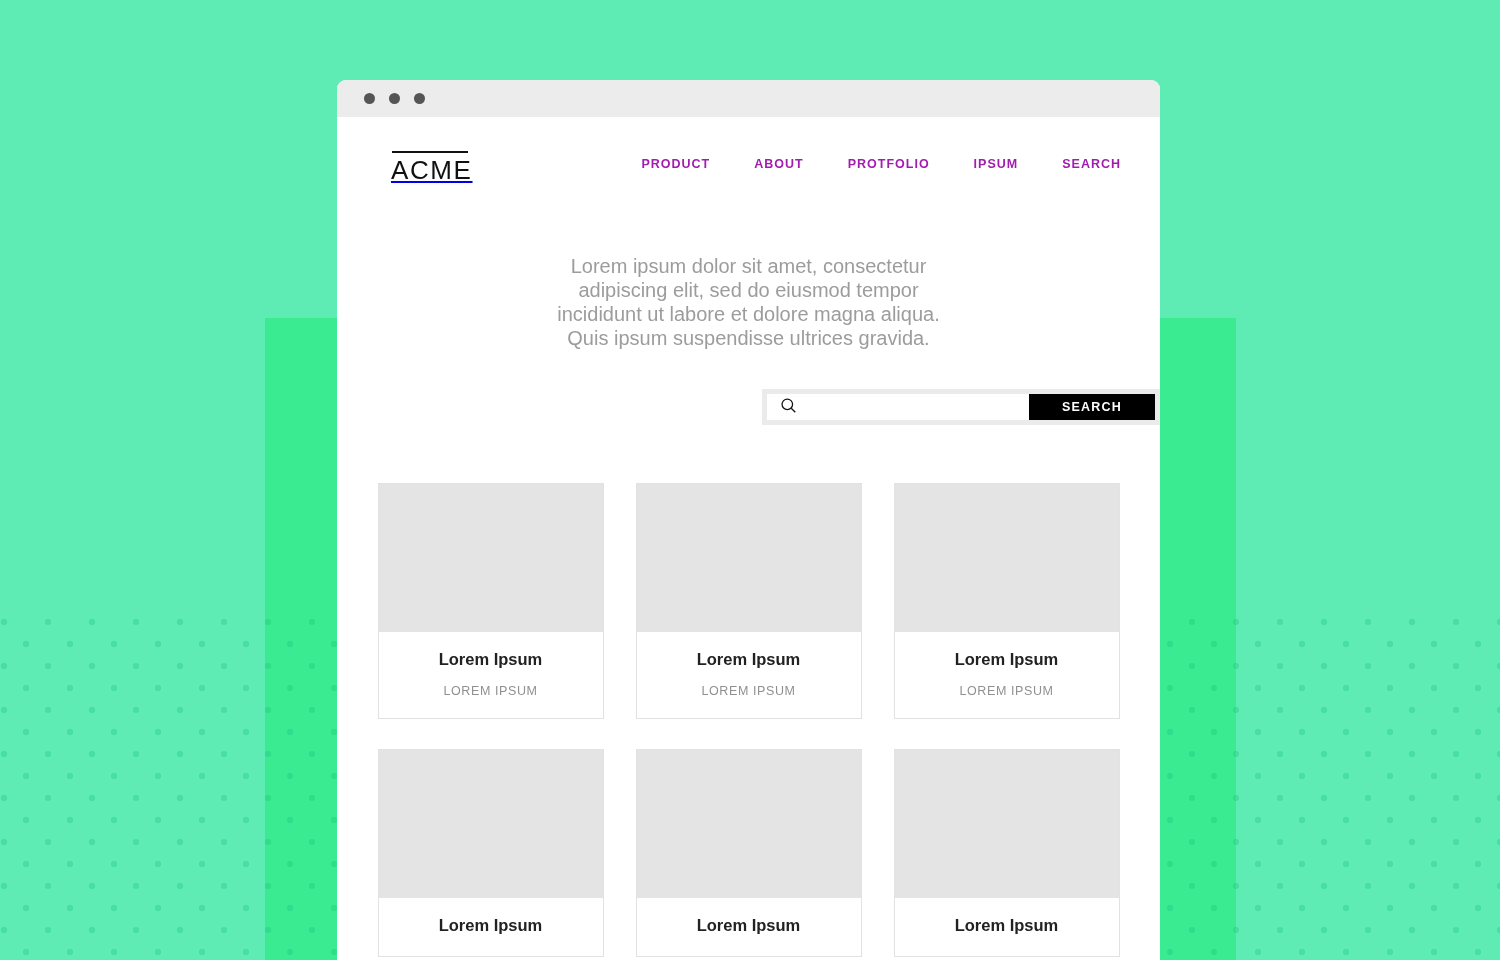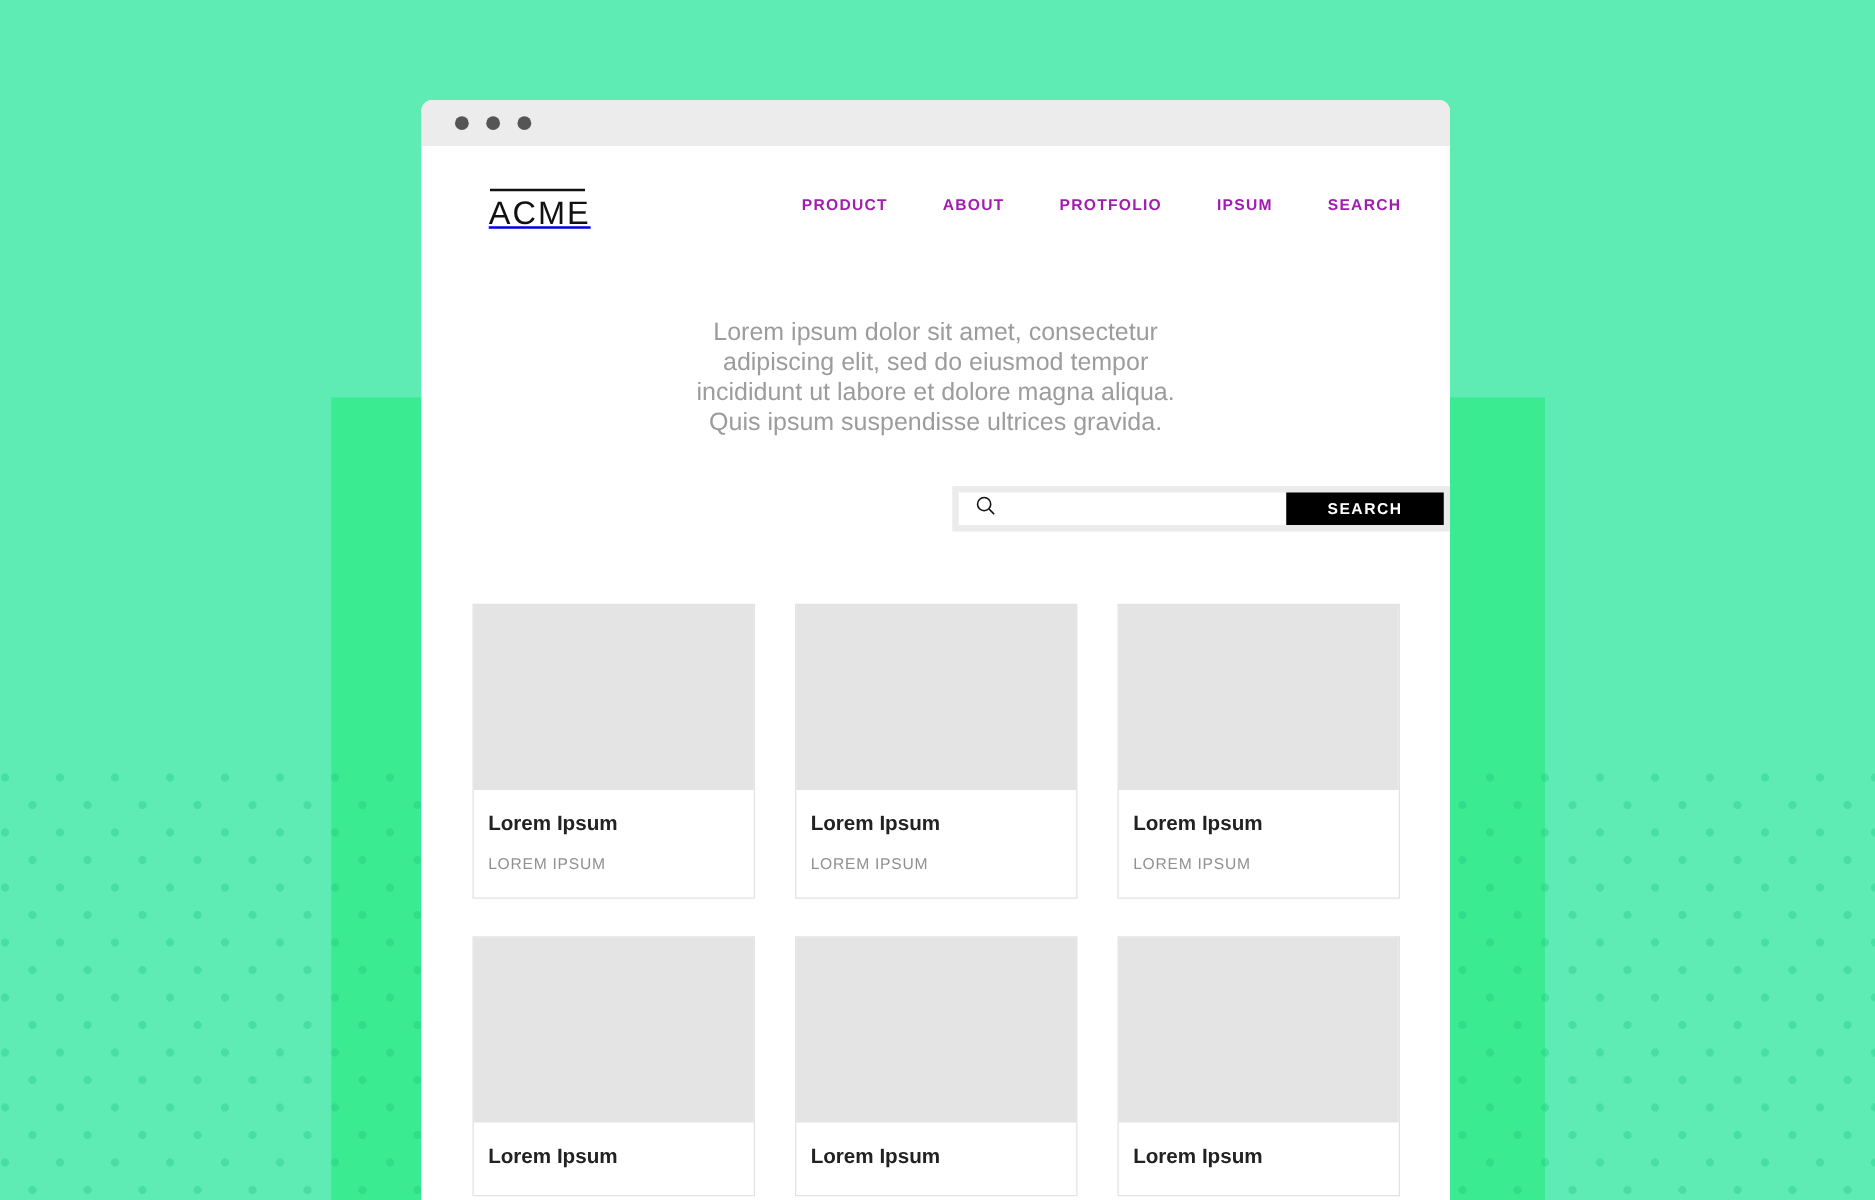--- a/index.html
+++ b/index.html
@@ -206,20 +206,21 @@
     display: grid;
     grid-template-columns: repeat(3, 226px);
     gap: 30px 32px;
     padding: 58px 40px 0 40px;
     justify-content: center;
   }
 
   .card {
     border: 1px solid #E2E2E2;
     background: #ffffff;
+    text-align: center;
   }
 
   .card-thumb {
     height: 148px;
     background: #E4E4E4;
   }
 
   .card-body {
     padding: 18px 12px 20px 12px;
   }

